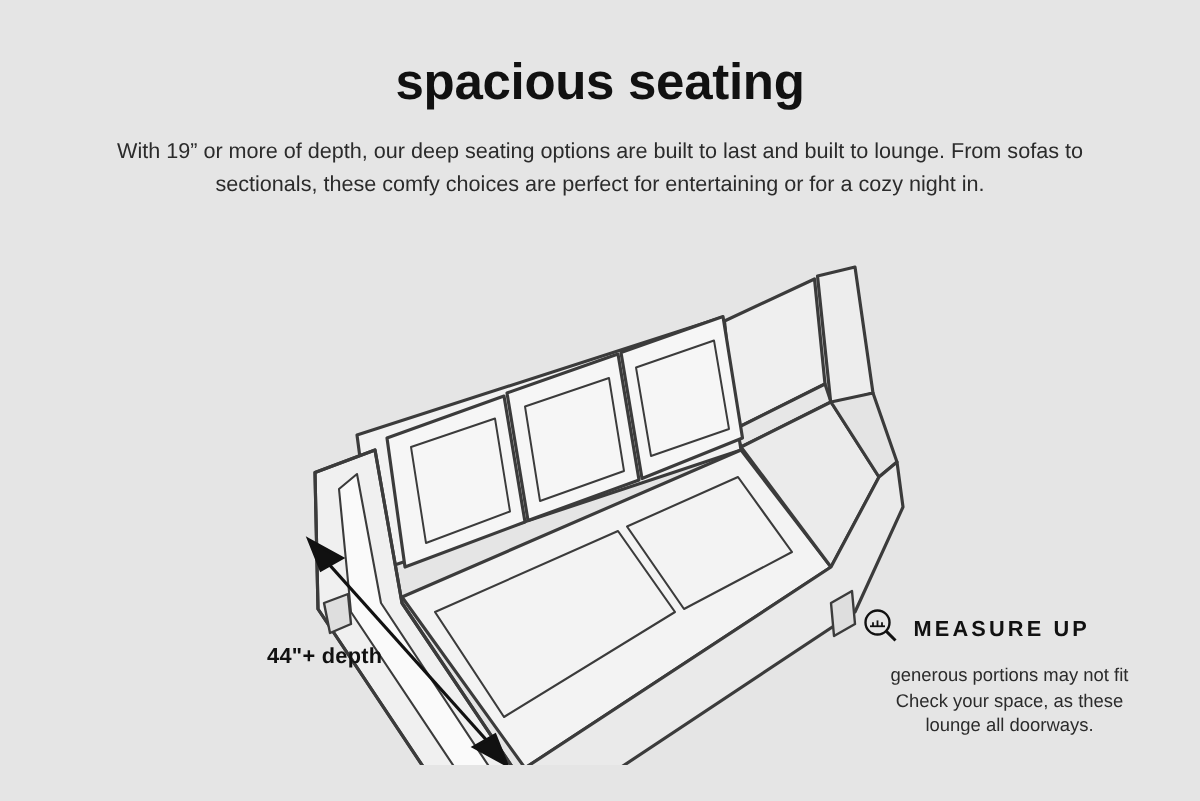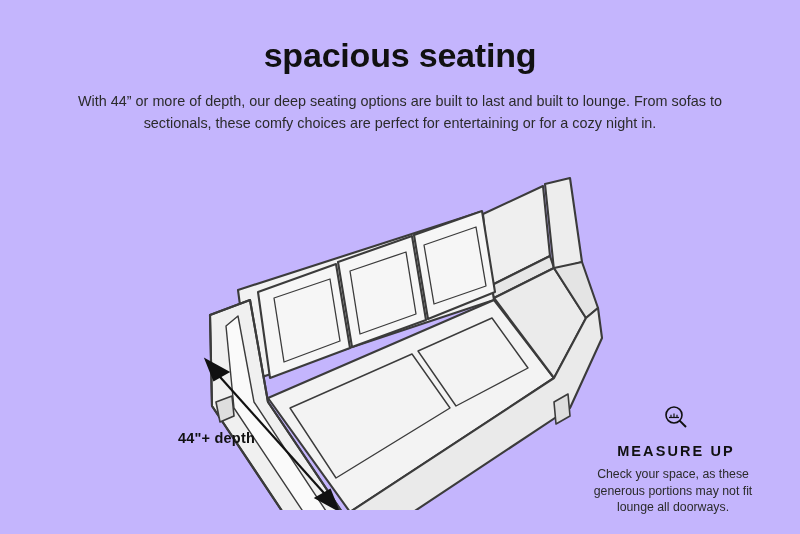--- a/index.html
+++ b/index.html
@@ -8,21 +8,21 @@
     background: #ffffff;
   }
   body {
     font-family: "Liberation Sans", sans-serif;
     color: #1a1a1a;
   }
   #page {
     position: relative;
     width: 800px;
     height: 534px;
-    background: #c4b5fd;
+    background: #e5e5e5;
     overflow: hidden;
   }
   .headline {
     position: absolute;
     top: 36px;
     left: 0;
     width: 800px;
     text-align: center;
     font-size: 34px;
     font-weight: bold;
@@ -61,21 +61,20 @@
     top: 404px;
     width: 210px;
     text-align: center;
   }
   .measure-head {
     display: flex;
     align-items: center;
     justify-content: flex-start;
     gap: 9px;
     padding-left: 6px;
-    flex-direction: column;
   }
   .measure-title {
     font-size: 14.5px;
     font-weight: bold;
     letter-spacing: 2.1px;
     color: #111111;
   }
   .measure-note {
     margin-top: 7px;
     font-size: 12.3px;
@@ -85,21 +84,21 @@
   }
   .measure-note span { display: block; }
 </style>
 </head>
 <body>
 
 <div id="page">
 
   <div class="headline">spacious seating</div>
 
-  <div class="subcopy">With 44” or more of depth, our deep seating options are built to last and built to lounge. From sofas to sectionals, these comfy choices are perfect for entertaining or for a cozy night in.</div>
+  <div class="subcopy">With 19” or more of depth, our deep seating options are built to last and built to lounge. From sofas to sectionals, these comfy choices are perfect for entertaining or for a cozy night in.</div>
 
   <div class="sofa-art">
     <svg viewBox="0 0 500 370" width="500" height="370" xmlns="http://www.w3.org/2000/svg">
       <g fill="#f4f4f4" stroke="#3b3b3b" stroke-width="2.1" stroke-linejoin="round" stroke-linecap="round">
 
         <path d="M333 74 L393 46 L400 116 L340 146 Z" fill="#efefef"></path>
         <path d="M340 146 L400 116 L404 128 L344 158 Z" fill="#e7e7e7"></path>
 
         <path d="M395 44 L420 38 L432 122 L404 130 Z" fill="#ededed"></path>
 
@@ -151,19 +150,19 @@
           <line x1="16.6" y1="16.6" x2="23" y2="23" stroke="#111111" stroke-width="2"></line>
           <line x1="6" y1="13.5" x2="16" y2="13.5" stroke="#111111" stroke-width="1.2"></line>
           <line x1="8" y1="13.5" x2="8" y2="10.8" stroke="#111111" stroke-width="1.2"></line>
           <line x1="11" y1="13.5" x2="11" y2="9.6" stroke="#111111" stroke-width="1.2"></line>
           <line x1="14" y1="13.5" x2="14" y2="10.8" stroke="#111111" stroke-width="1.2"></line>
         </svg>
       </span>
       <span class="measure-title">MEASURE UP</span>
     </div>
     <div class="measure-note">
+      <span>generous portions may not fit</span>
       <span>Check your space, as these</span>
-      <span>generous portions may not fit</span>
       <span>lounge all doorways.</span>
     </div>
   </div>
 
 </div>
 
 </body></html>

